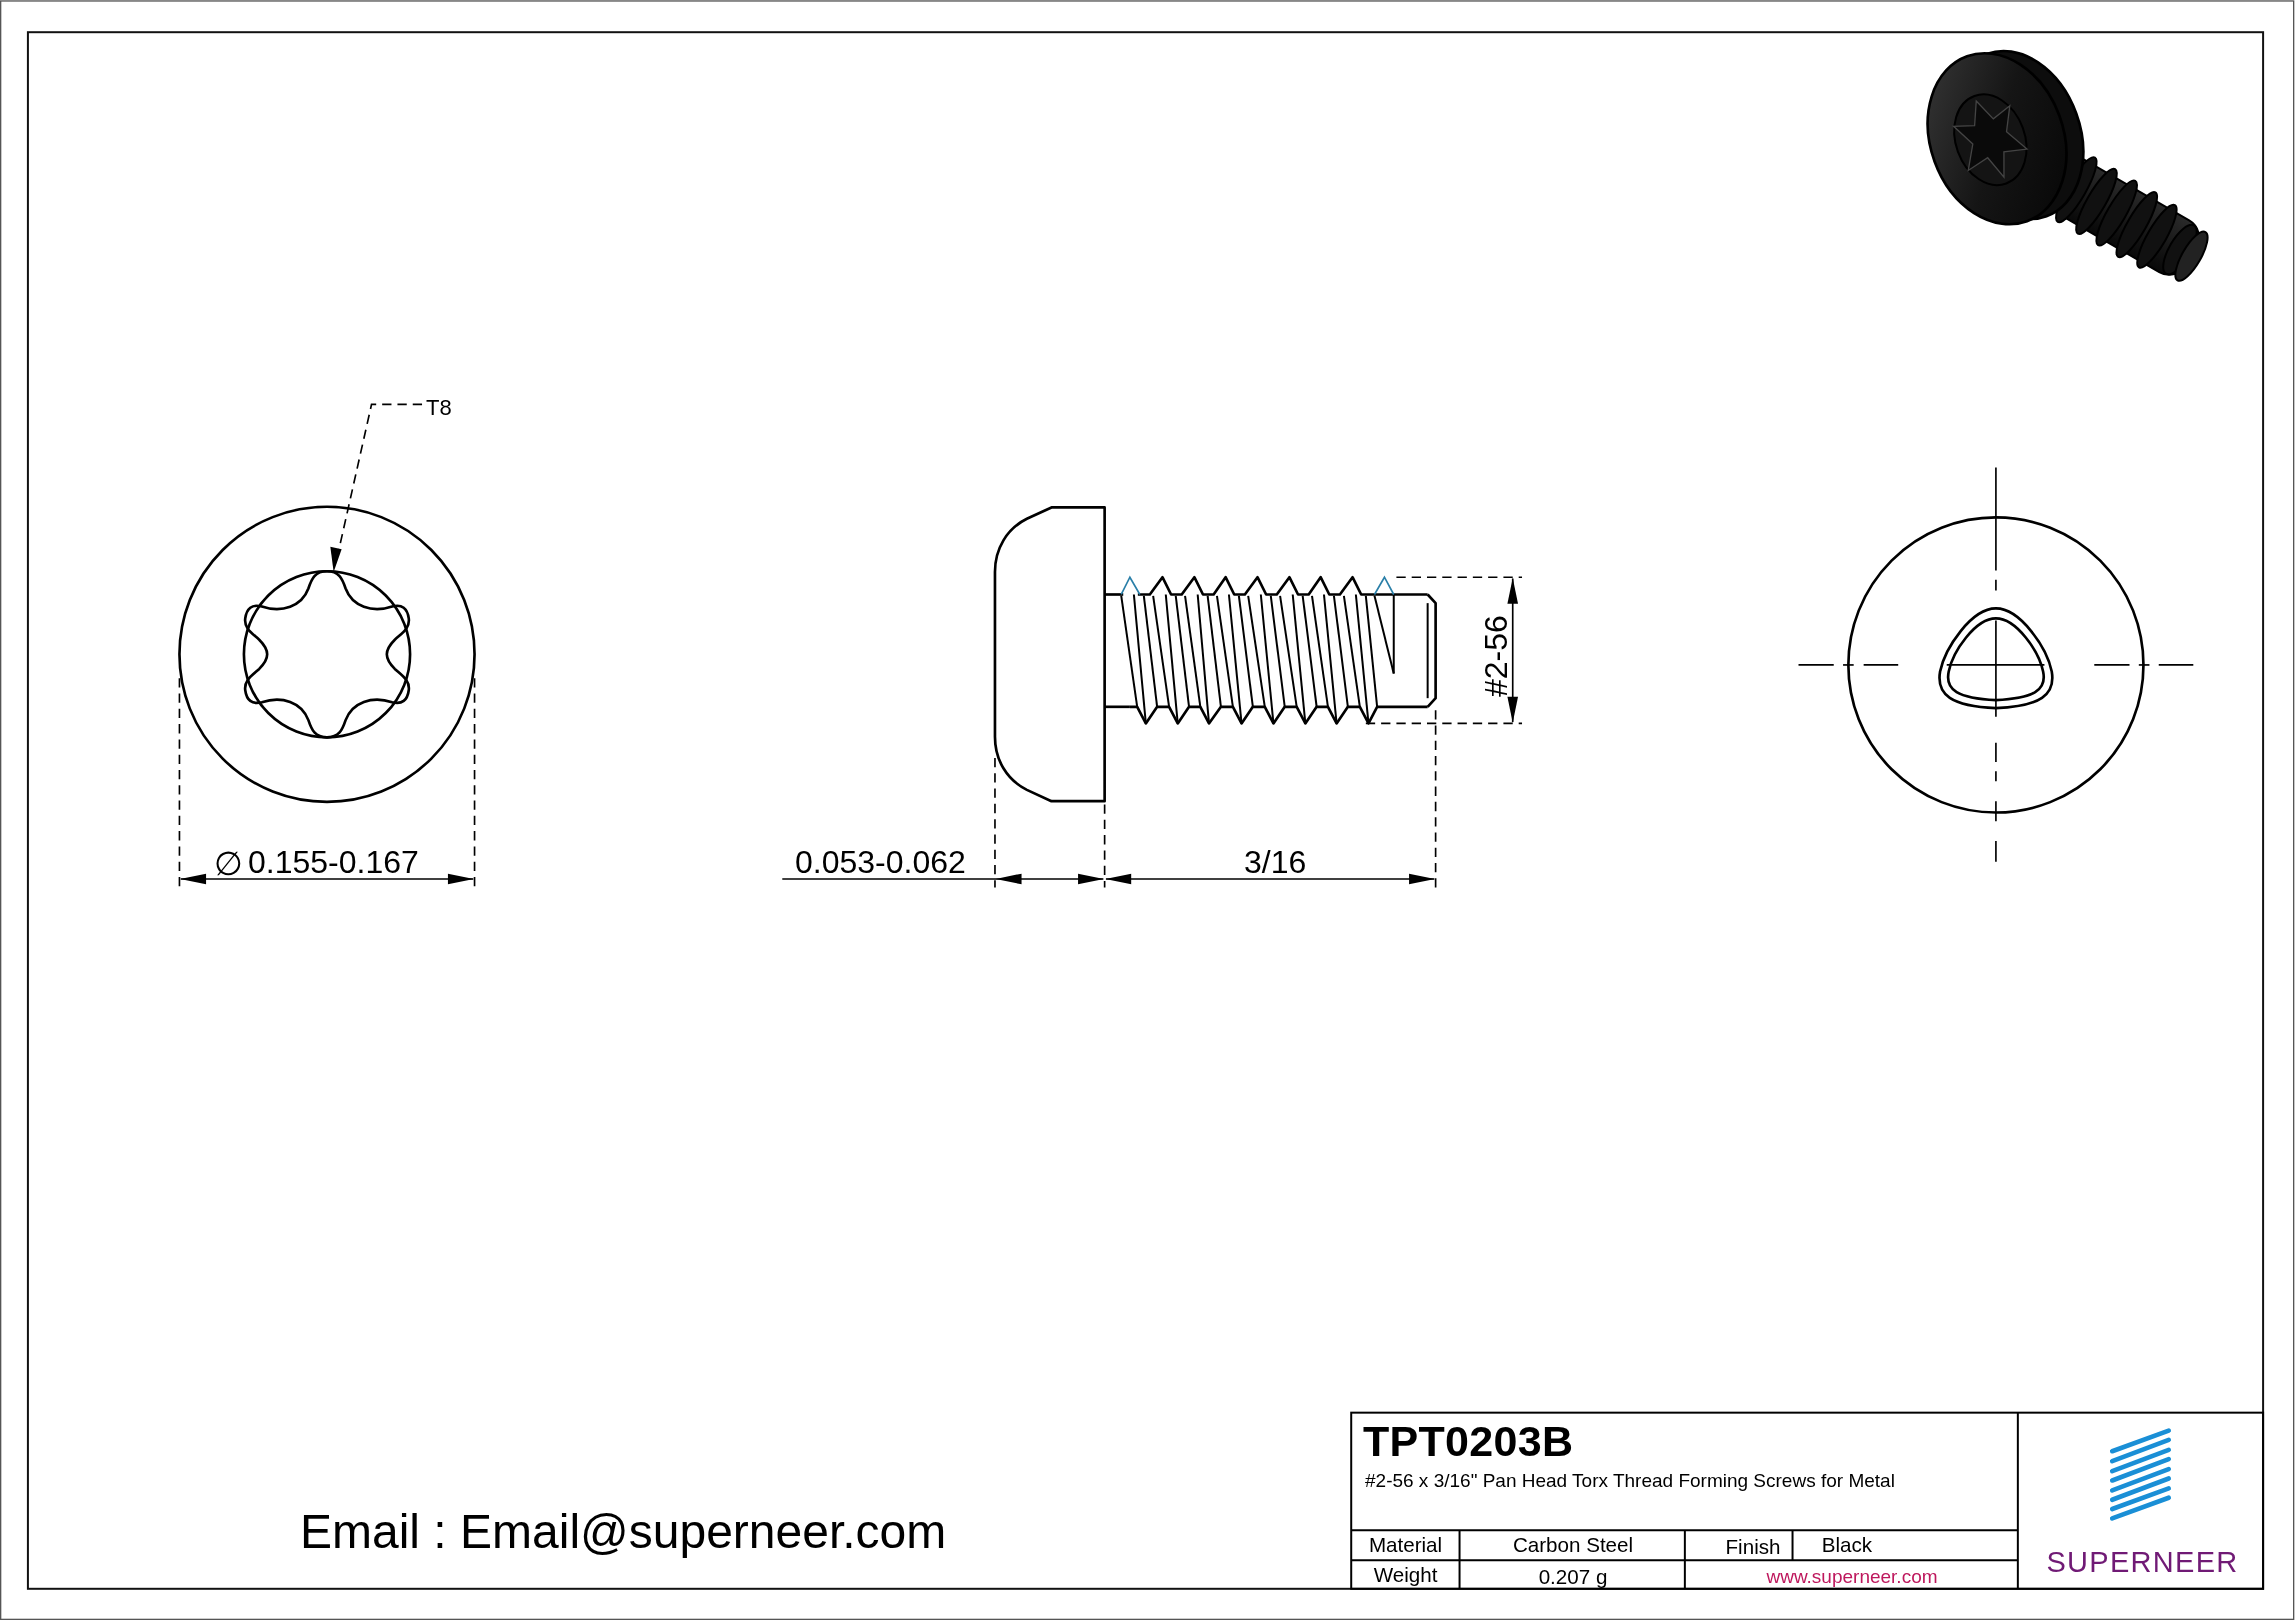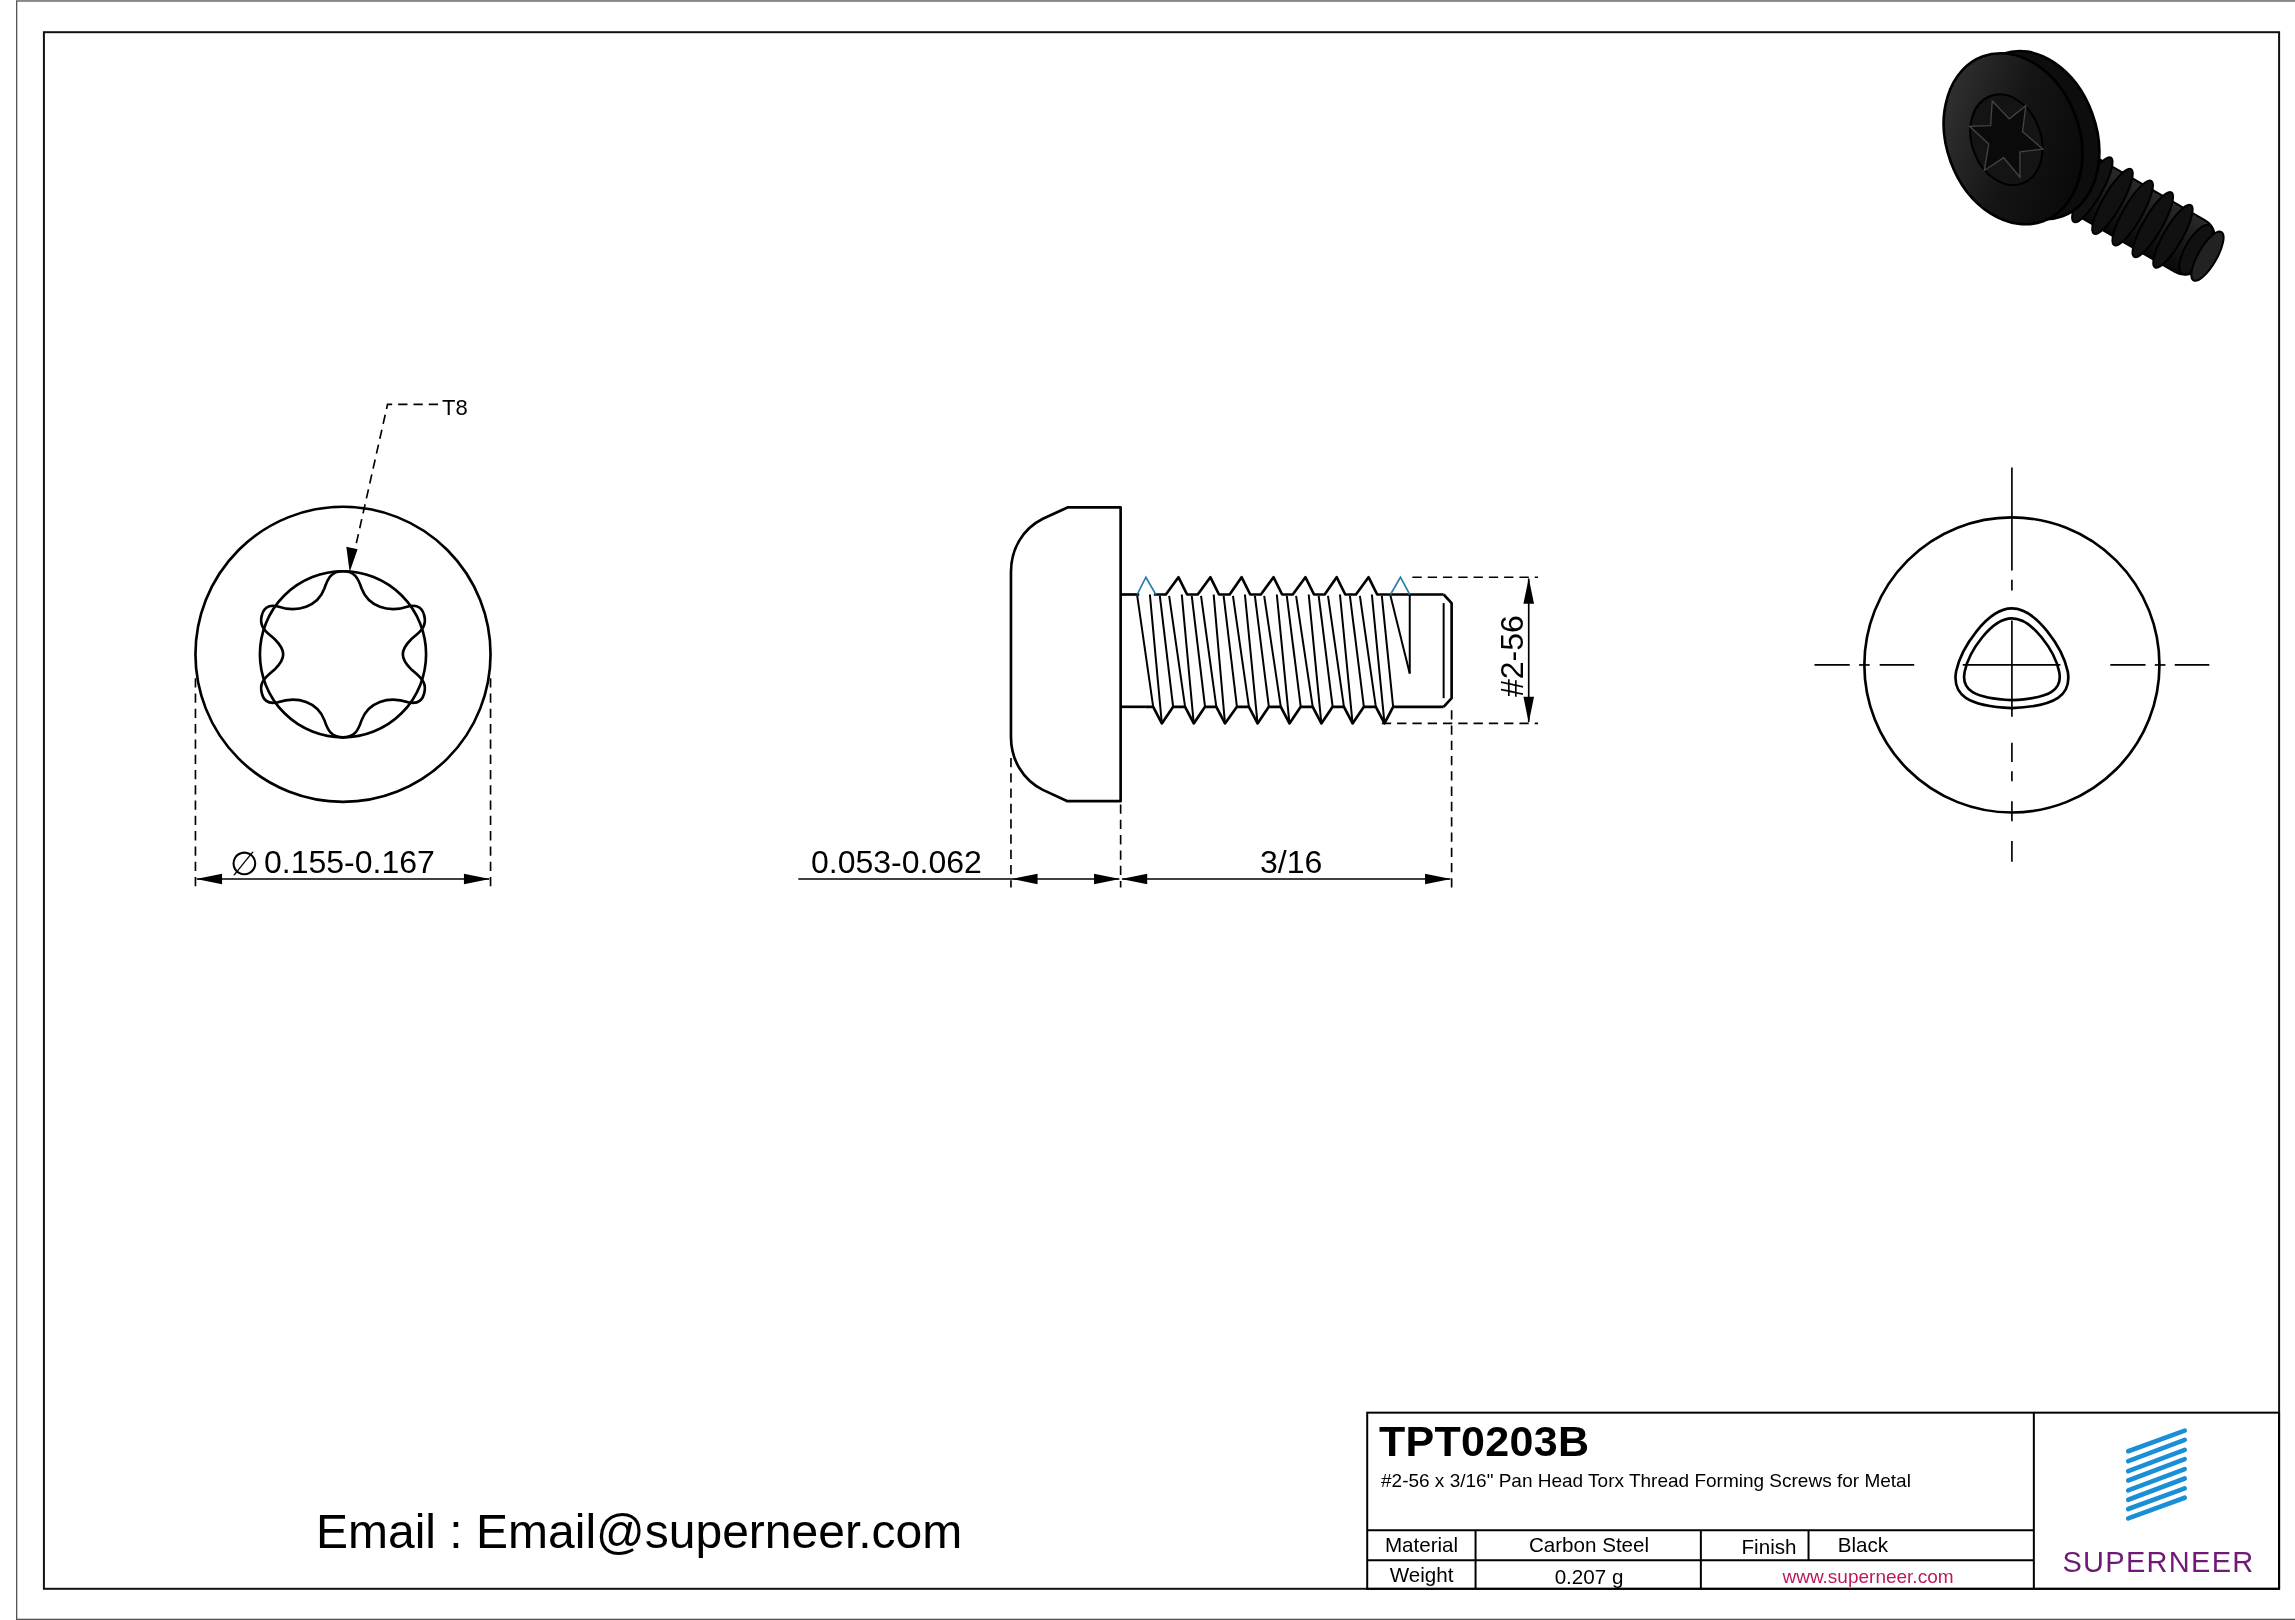--- a/index.html
+++ b/index.html
@@ -1,17 +1,17 @@
 <!DOCTYPE html>
 <html style="font-size:10.6px"><head>
 <meta charset="utf-8">
 <style>
   html, body { margin: 0; padding: 0; background: #ffffff; }
   body { width: 2295px; height: 1621px; position: relative; overflow: hidden; font-family: "Liberation Sans", sans-serif; }
-  #sheet { position: absolute; left: 0; top: 0; width: 1975px; height: 1621px; margin-left: 16px; }
+  #sheet { position: absolute; left: 0; top: 0; width: 1975px; height: 1621px; }
   .abs { position: absolute; }
   .txt { position: absolute; font-family: "Liberation Sans", sans-serif; color: #000; white-space: nowrap; line-height: 1; }
   .email { left: 300px; top: 1508px; font-size: 48px; }
   .tb-cell { position: absolute; display: flex; align-items: center; justify-content: center; font-size: 20.6px; color: #000; }
   .part-no { left: 1363px; top: 1420px; font-size: 43px; font-weight: bold; letter-spacing: 0.3px; }
   .part-desc { left: 1365px; top: 1471px; font-size: 19px; }
   .web { color: #be185d; }
   .brand { position: absolute; left: 2034px; top: 1546px; width: 217px; text-align: center; font-size: 29px; font-weight: normal; color: #701a75; letter-spacing: 1.3px; }
   .dim { font-size: 32px; }
   .dim-sm { font-size: 22px; }

